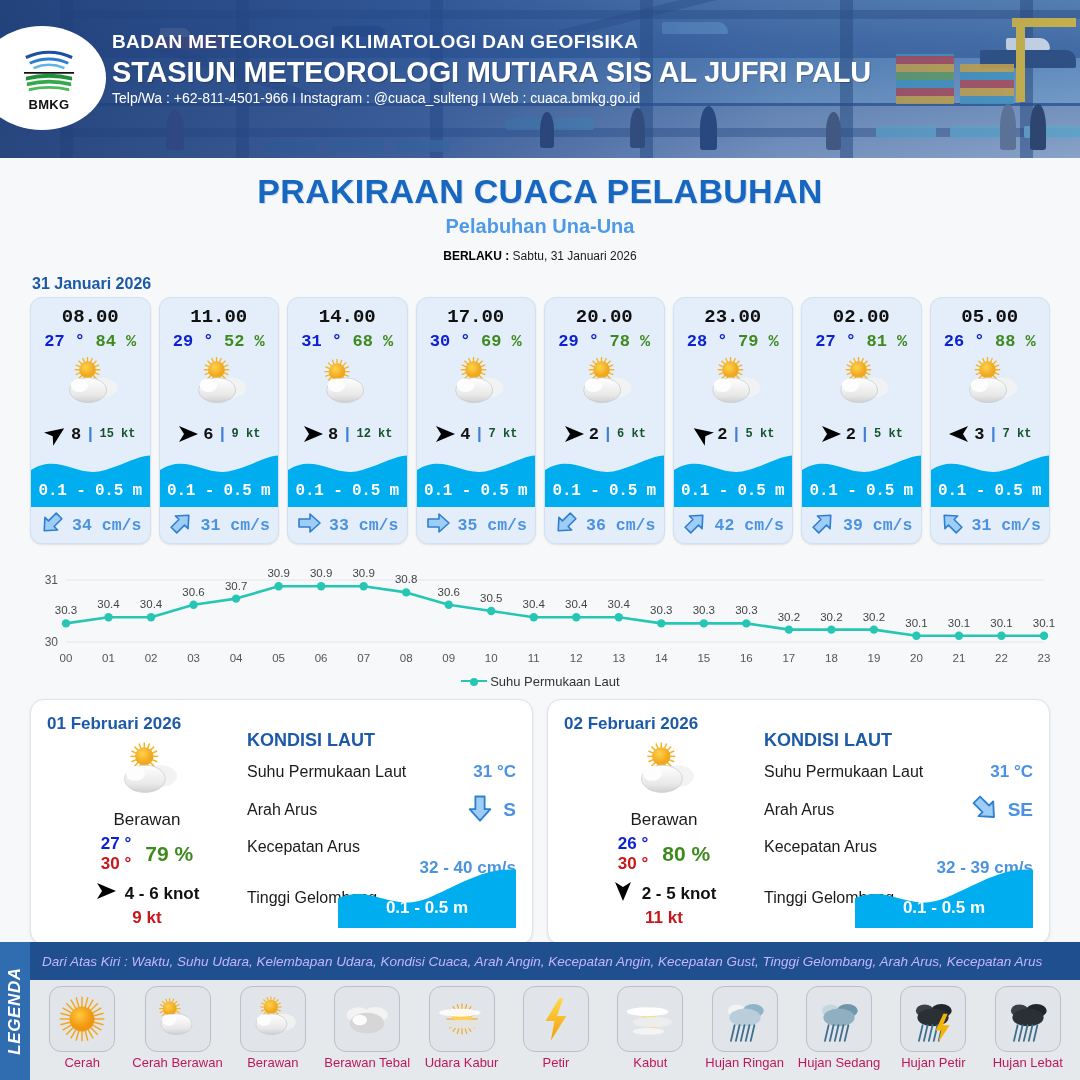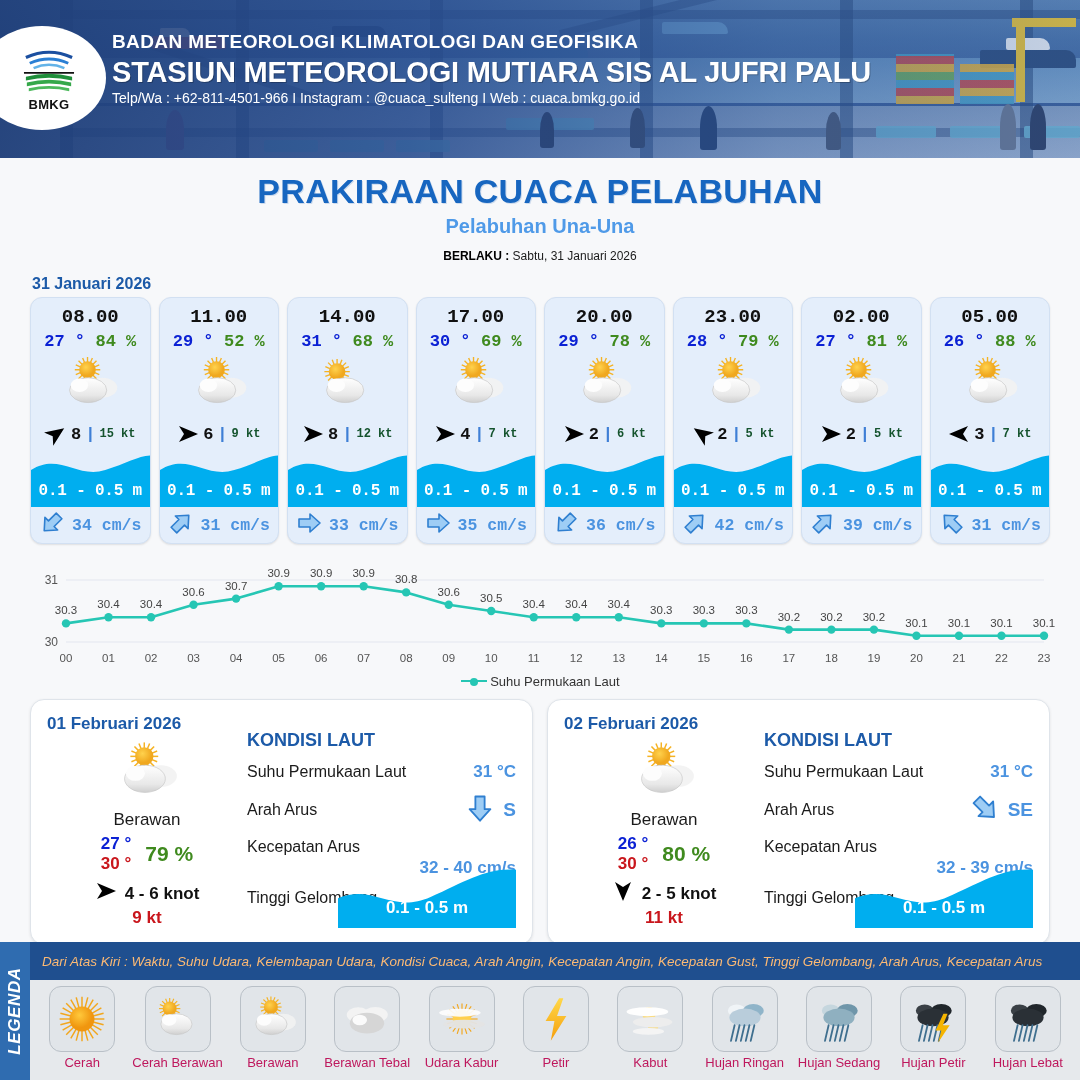--- a/index.html
+++ b/index.html
@@ -146,21 +146,21 @@
   .legenda-bar {
     position:absolute; left:0; top:0; width: 30px; height: 138px;
     background:#2f6cb0; display:flex; align-items:center; justify-content:center;
   }
   .legenda-bar span {
     color:#fff; font-size: 17px; font-weight: 800; font-style: italic; letter-spacing: .6px;
     transform: rotate(-90deg); white-space:nowrap;
   }
   .legenda-top {
     position:absolute; left:30px; right:0; top:0; height: 38px;
-    background:#1f4f8f; color:#fdba74; font-size: 13.5px; font-style: italic;
+    background:#1f4f8f; color:#c4b5fd; font-size: 13.5px; font-style: italic;
     display:flex; align-items:center; padding-left: 12px; white-space:nowrap;
   }
   .legenda-body {
     position:absolute; left:30px; right:0; top:38px; bottom:0;
     background:#e6e9ec; display:flex; align-items:flex-start; gap: 6px; padding: 6px 8px 0 8px;
   }
   .leg-item { width: 92px; display:flex; flex-direction:column; align-items:center; }
   .leg-ico {
     width: 66px; height: 66px; border-radius: 12px; border:1px solid #b9c0c7;
     background:#e1e5e9; display:flex; align-items:center; justify-content:center;

